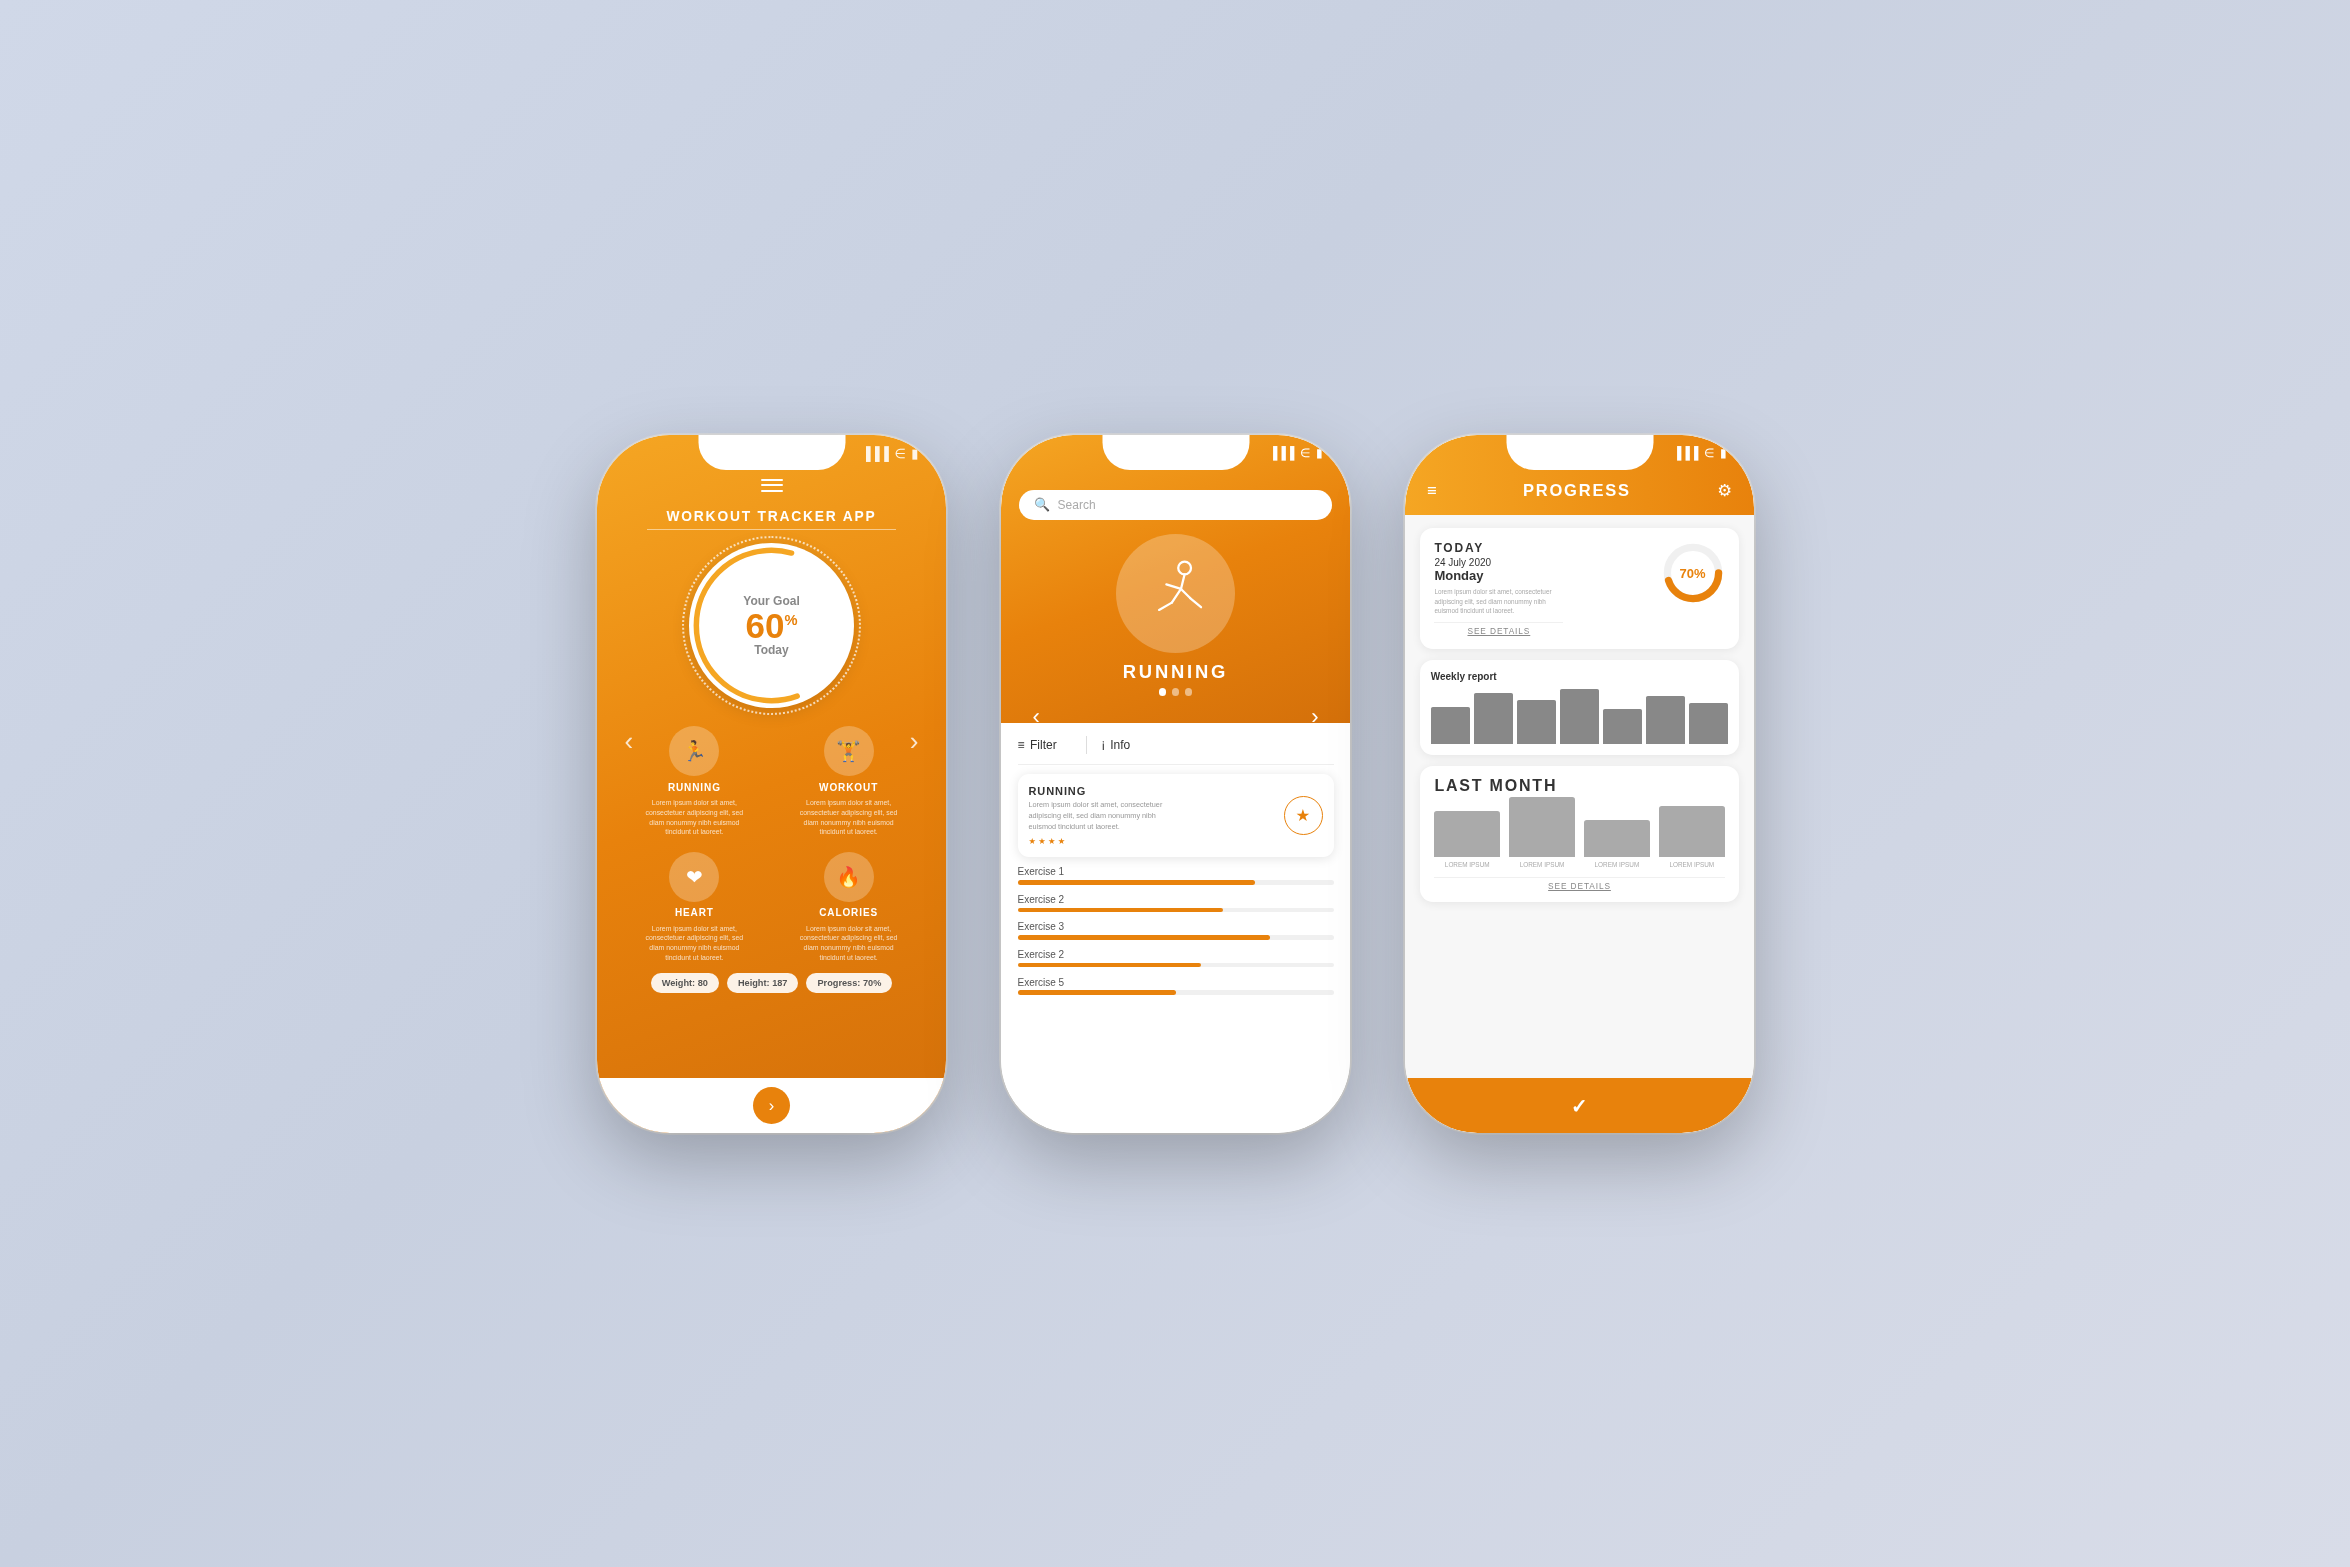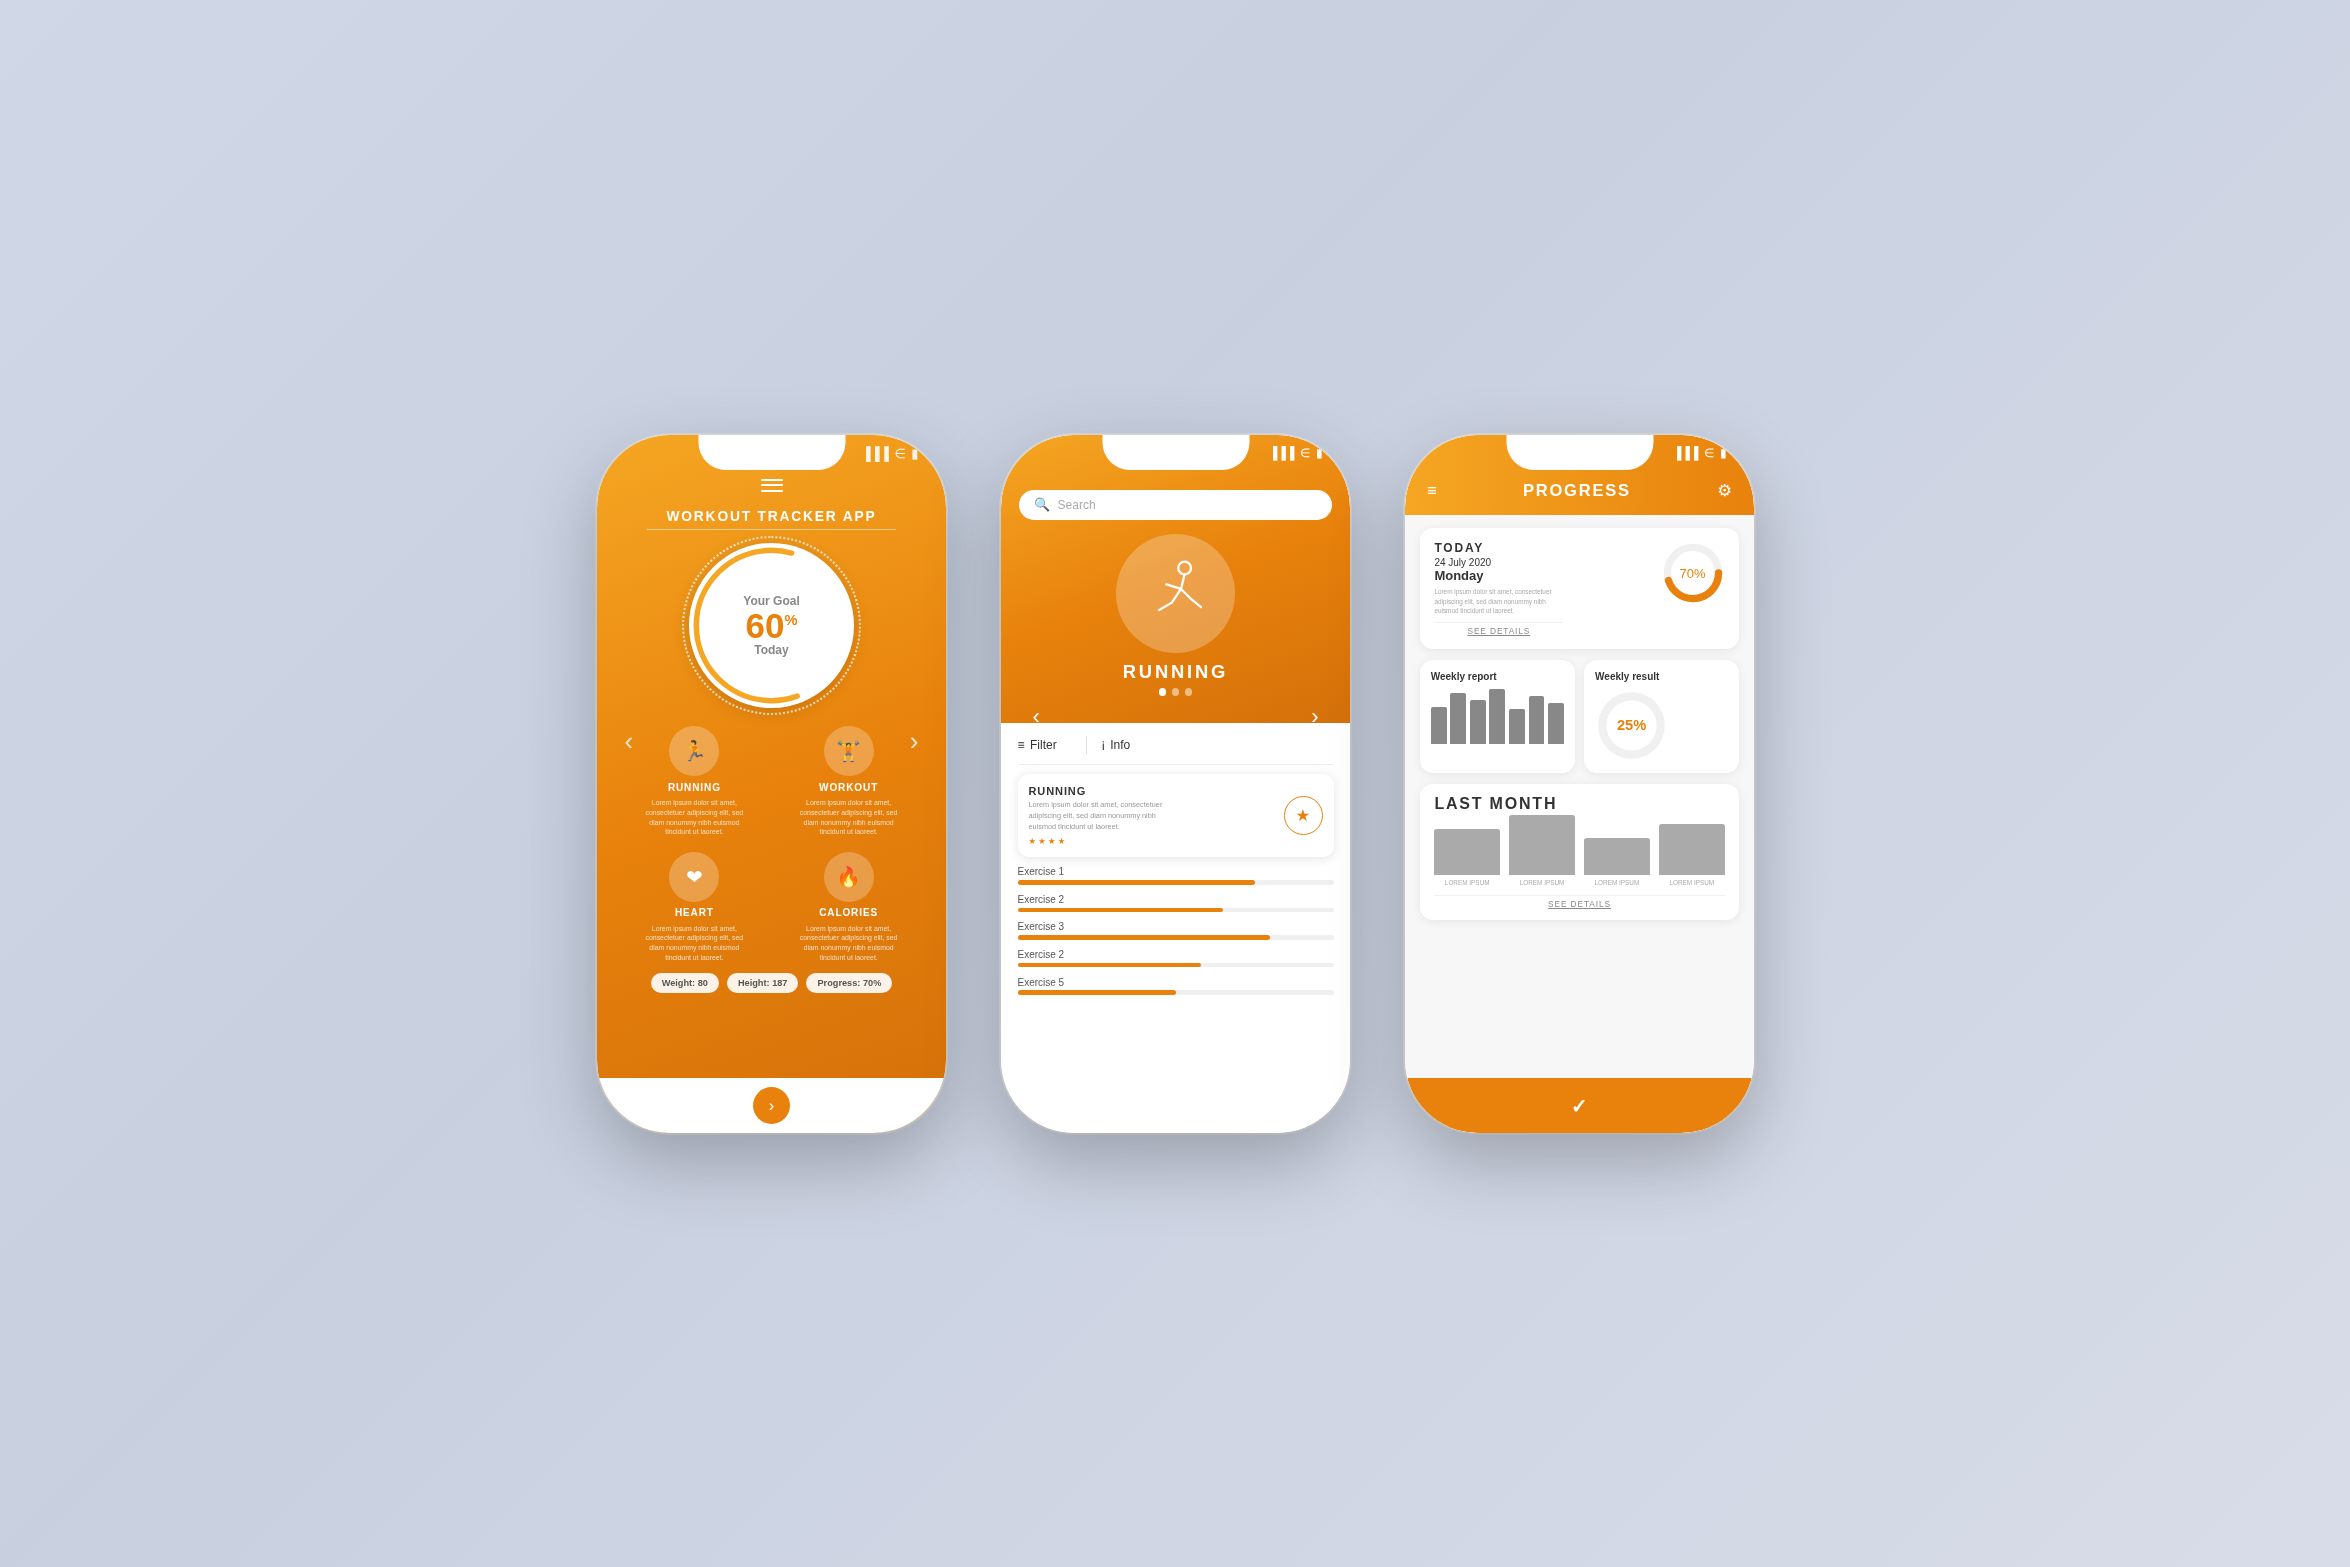--- a/index.html
+++ b/index.html
@@ -556,21 +556,21 @@
       width: 64px;
       height: 64px;
     }
 
     .donut-label {
       position: absolute;
       top: 50%;
       left: 50%;
       transform: translate(-50%, -50%);
       font-size: 13px;
-      font-weight: 400;
+      font-weight: 700;
       color: #e8820c;
     }
 
     
     .weekly-row {
       display: flex;
       gap: 9.2px;
     }
 
     .weekly-card {
@@ -890,30 +890,20 @@
                 <div class="bar" style="height:37px;"></div>
                 <div class="bar" style="height:51px;"></div>
                 <div class="bar" style="height:44px;"></div>
                 <div class="bar" style="height:55px;"></div>
                 <div class="bar" style="height:35px;"></div>
                 <div class="bar" style="height:48px;"></div>
                 <div class="bar" style="height:41px;"></div>
               </div>
             </div>
 
-            <div class="weekly-card">
-              <div class="weekly-title">Weekly result</div>
-              <div style="display:flex; align-items:center; justify-content:center; position:relative; width:73px; height:73px;">
-                <svg width="73" height="73" viewBox="0 0 80 80">
-                  <circle cx="40" cy="40" r="32" fill="none" stroke="#f0f0f0" stroke-width="9"></circle>
-                  <circle cx="40" cy="40" r="32" fill="none" stroke="#e8820c" stroke-width="9" stroke-dasharray="50 201" stroke-dashoffset="50" stroke-linecap="round"></circle>
-                </svg>
-                <div style="position:absolute; font-size:14.7px; font-weight:700; color:#e8820c;">25%</div>
-              </div>
-            </div>
 
           </div>
 
           <div class="last-month-card">
             <div class="last-month-title">LAST MONTH</div>
             <div class="month-bars">
               <div class="month-bar-group">
                 <div class="month-bar" style="height:46px;"></div>
                 <div class="month-bar-label">LOREM IPSUM</div>
               </div>

